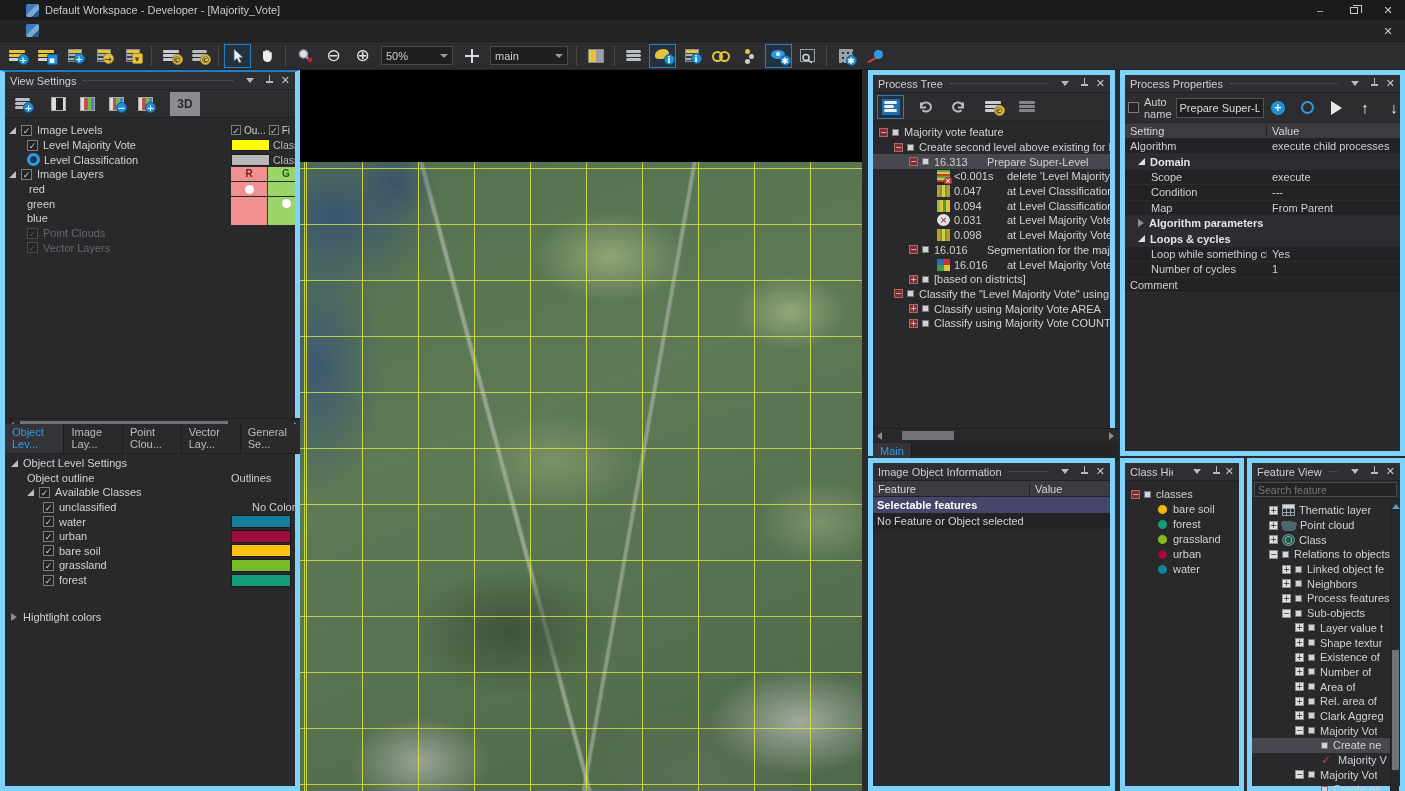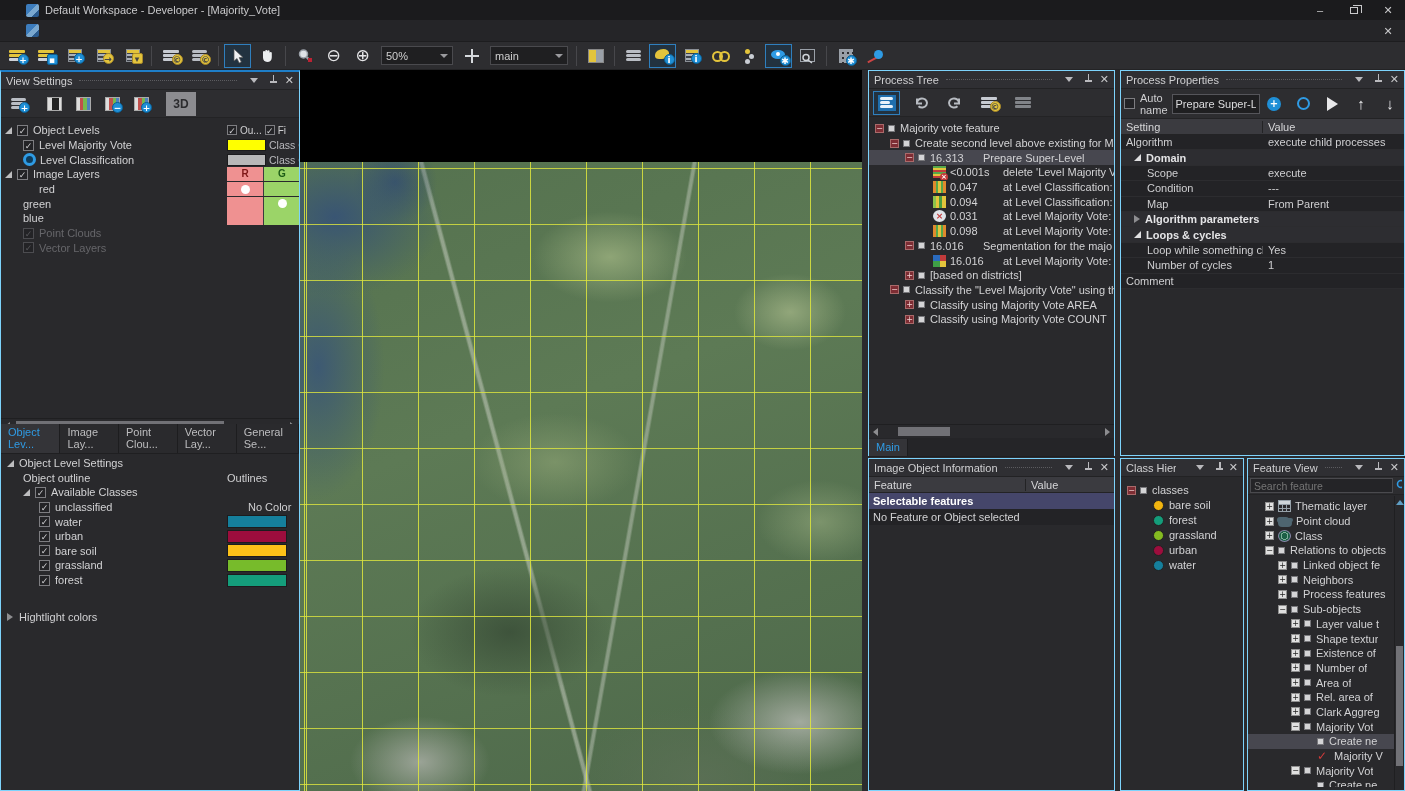--- a/index.html
+++ b/index.html
@@ -56,21 +56,21 @@
     background:repeating-linear-gradient(to right,#9aa0a8 0 3px,transparent 3px 5px),repeating-linear-gradient(to bottom,#9aa0a8 0 3px,transparent 3px 5px);}
   .penic{display:inline-block;position:relative;width:16px;height:14px;}
   .penic .ln{position:absolute;left:0;top:9px;width:14px;height:2px;background:#c44;transform:rotate(-28deg);}
   .penic .nb{position:absolute;right:0;top:1px;width:9px;height:9px;border-radius:50%;background:#2f9be4;}
   .paintic{display:inline-block;position:relative;width:16px;height:13px;}
   .paintic .bl{position:absolute;left:0;top:0;width:14px;height:10px;background:#e3c43c;border-radius:60% 40% 50% 30%;}
   .boxmag{display:inline-block;position:relative;width:15px;height:13px;border:1px solid #9aa0a8;}
   .panesingle{display:inline-block;width:15px;height:14px;border:1px solid #aaa;background:linear-gradient(to right,#ddd 0 4px,#222 4px 11px,#ddd 11px);}
   .panergb{display:inline-block;width:15px;height:14px;border:1px solid #aaa;background:linear-gradient(to right,#ddd 0 25%,#c0504d 25% 50%,#77b84f 50% 75%,#4f81bd 75%);}
   
-  .panel{position:absolute;background:#29292c;border:1px solid #7dd3fc;}
+  .panel{position:absolute;background:#29292c;border:5px solid #7dd3fc;}
   .ptitle{height:18px;display:flex;align-items:center;padding:0 5px;color:#cfcfd1;font-size:11px;background:#2f2f33;border-bottom:1px solid #222224;}
   .ptitle .dots{flex:1;border-top:1px dotted #5c5c60;margin:0 7px;height:0;}
   .chev{width:0;height:0;border-left:4px solid transparent;border-right:4px solid transparent;border-top:5px solid #b9b9bd;margin:0 6px;}
   .pinic{width:7px;height:11px;position:relative;margin:0 6px;}
   .pinic:before{content:"";position:absolute;left:3px;top:0;width:1.5px;height:7px;background:#b9b9bd;}
   .pinic:after{content:"";position:absolute;left:0;top:6px;width:7px;height:1.5px;background:#b9b9bd;}
   .closeic{color:#c9c9cb;font-size:11px;margin-left:2px;}
   .ptool{height:28px;display:flex;align-items:center;background:#2d2d30;border-bottom:1px solid #232325;padding-left:3px;}
   
   .trow{display:flex;align-items:center;height:14.7px;white-space:nowrap;overflow:hidden;color:#d2d2d4;font-size:11px;}
@@ -349,21 +349,21 @@
         <span class="panergb" style="position:relative;">
           <span class="bdg">+</span>
         </span>
       </div>
       <div class="tb" style="width: 30px; background: rgb(140, 140, 144); color: rgb(43, 43, 46); font: bold 12px / 22px &quot;Liberation Sans&quot;, sans-serif; justify-content: center; margin-left: 10px;">3D</div>
     </div>
   <div id="vstree" style="position:relative;padding-top:5px;">
       <div class="trow" style="position: relative; padding-left: 4px;">
         <div class="tri-o"></div>
         <div class="cb">✓</div>
-        <div class="lbl">Object Levels</div>
+        <div class="lbl">Image Levels</div>
         <div class="vsright">
           <span class="cb mini">✓</span>
           <span style="font-size:10px;color:#cfcfd1;margin-right:3px;">Ou...</span>
           <span class="cb mini">✓</span>
           <span style="font-size:10px;color:#cfcfd1;">Fi</span>
         </div>
       </div>
       <div class="trow" style="position: relative; padding-left: 22px;">
         <div class="cb">✓</div>
         <div class="lbl">Level Majority Vote</div>
@@ -382,21 +382,21 @@
       </div>
       <div class="trow" style="position: relative; padding-left: 4px;">
         <div class="tri-o"></div>
         <div class="cb">✓</div>
         <div class="lbl">Image Layers</div>
         <div class="vsright">
           <span class="rcell" style="background:#ef9191;color:#7d1616;">R</span>
           <span class="rcell" style="background:#9bd468;color:#1d5c17;">G</span>
         </div>
       </div>
-      <div class="trow" style="position: relative; padding-left: 38px;">
+      <div class="trow" style="position: relative; padding-left: 24px;">
         <div class="lbl">red</div>
         <div class="vsright">
           <span class="rcell" style="background:#ef9191;">
             <span class="dotw"></span>
           </span>
           <span class="rcell" style="background:#9bd468;"></span>
         </div>
       </div>
       <div class="trow" style="position: relative; padding-left: 22px;">
         <div class="lbl">green</div>

